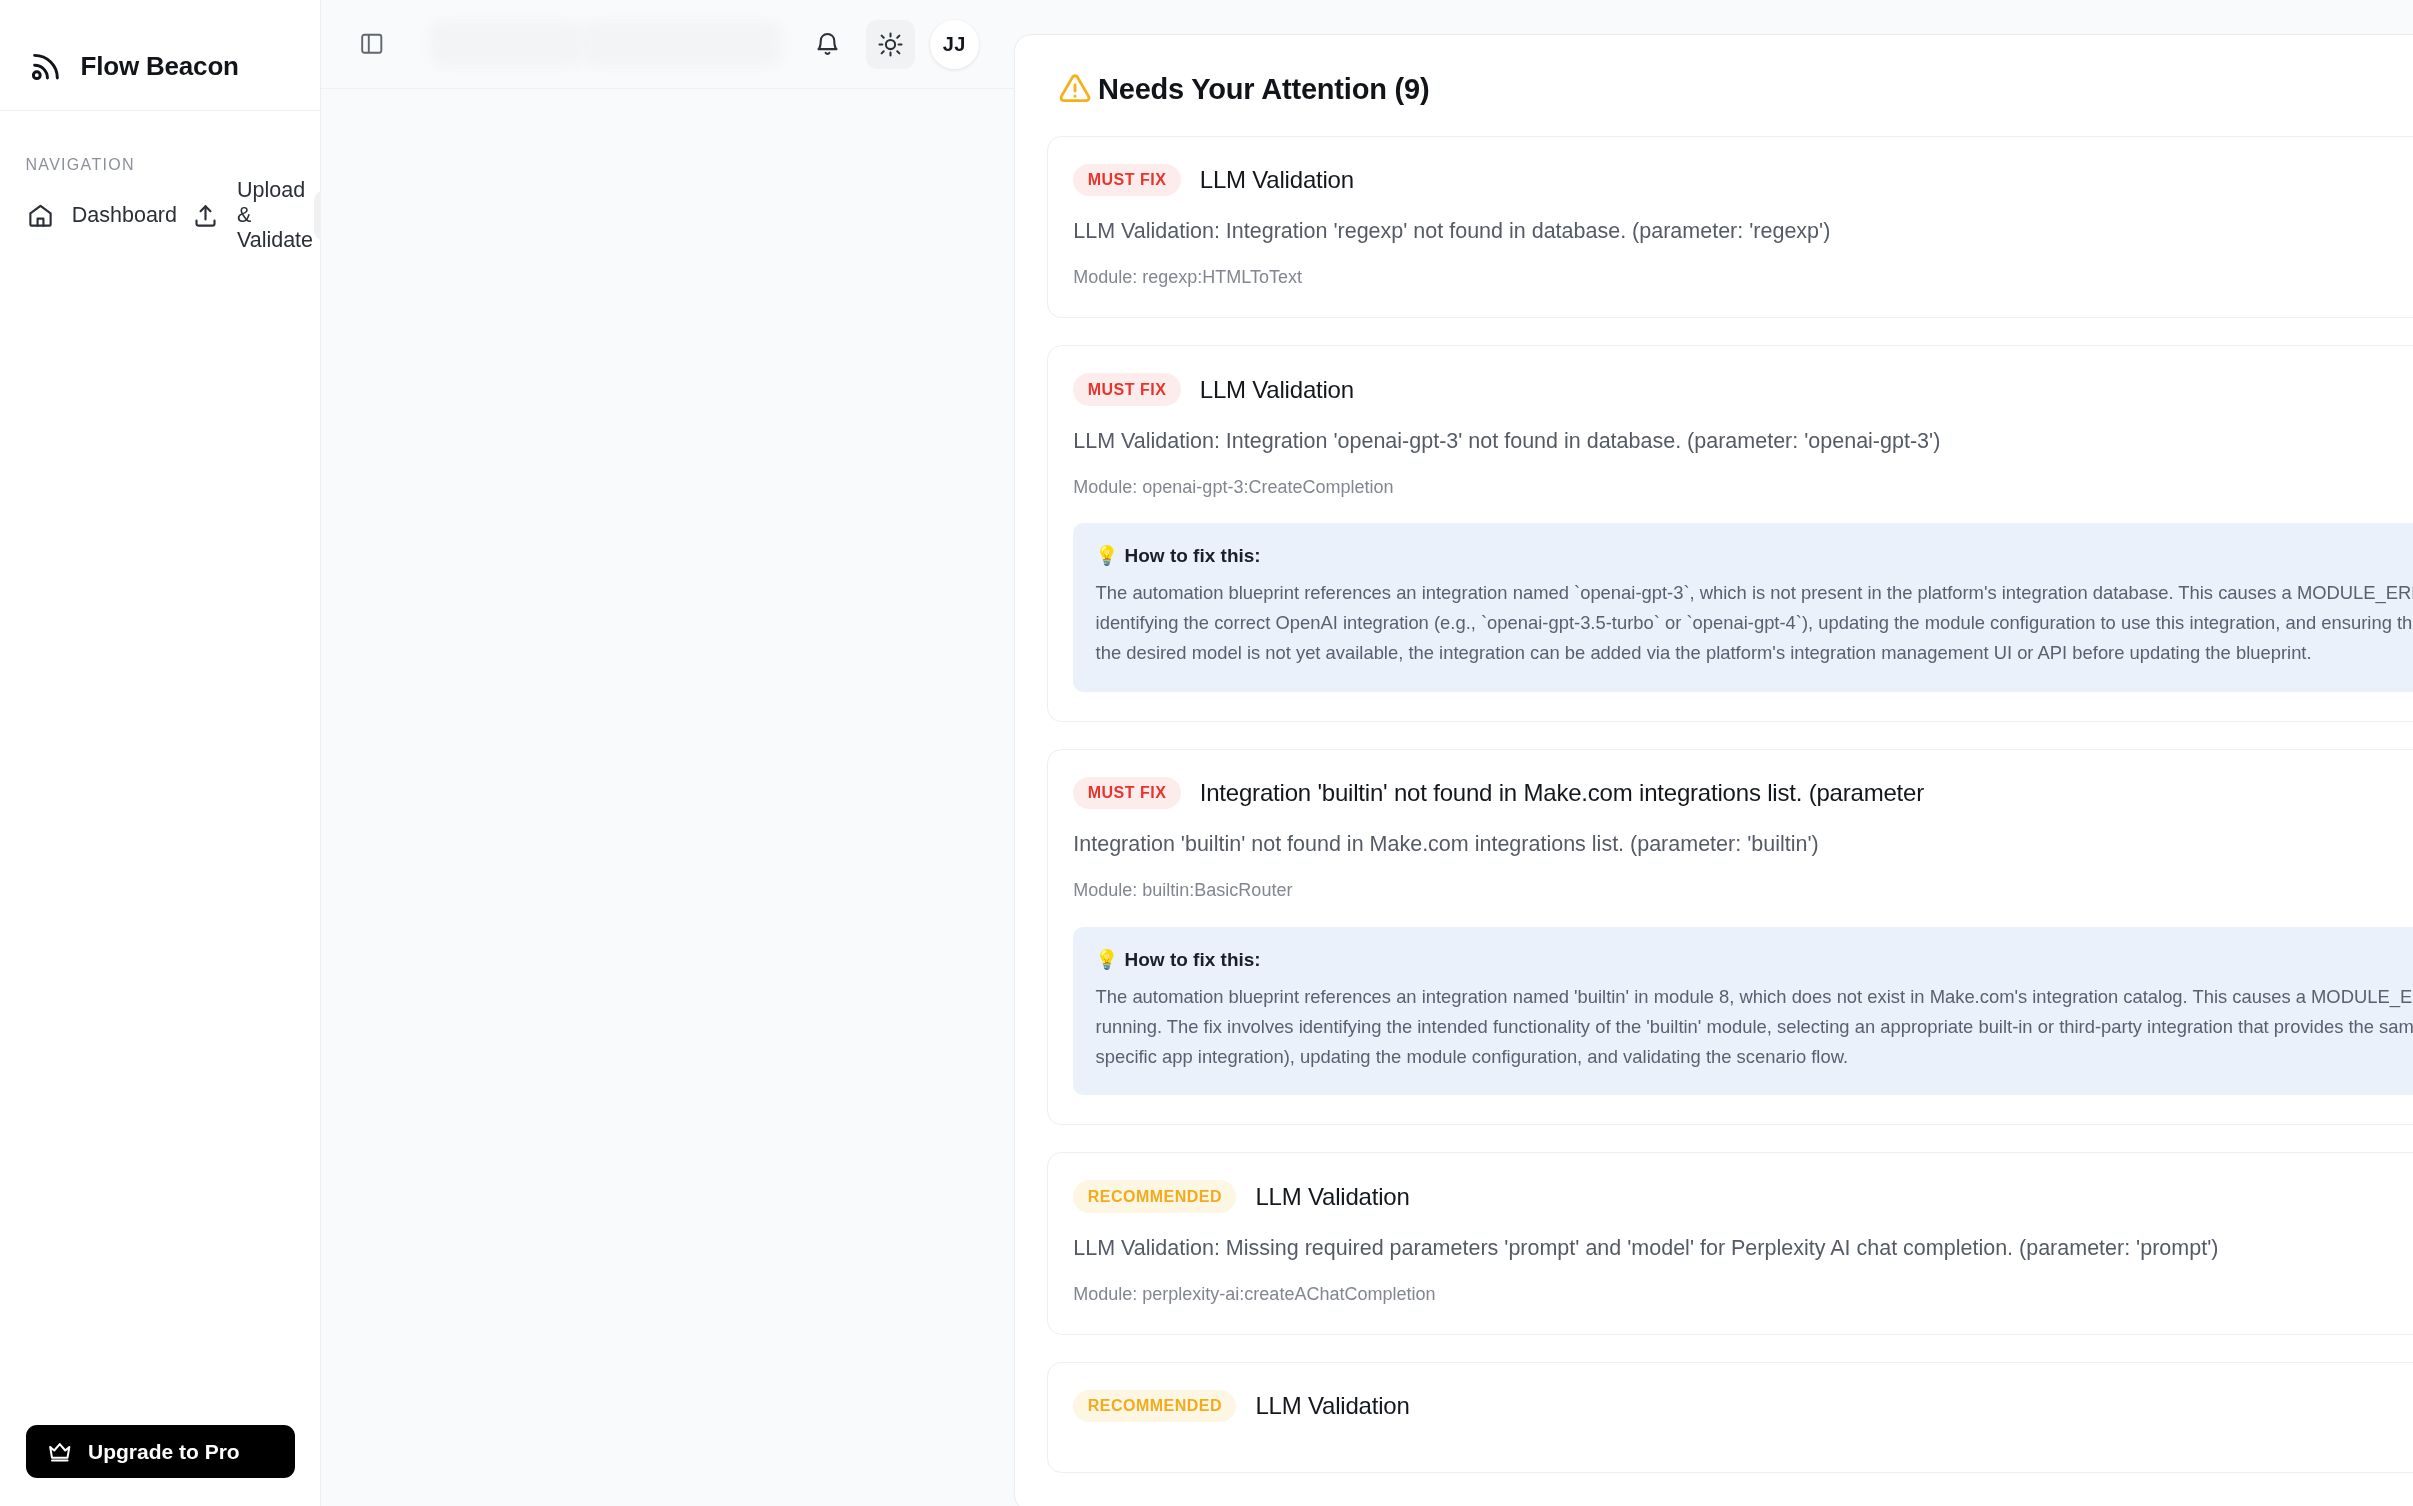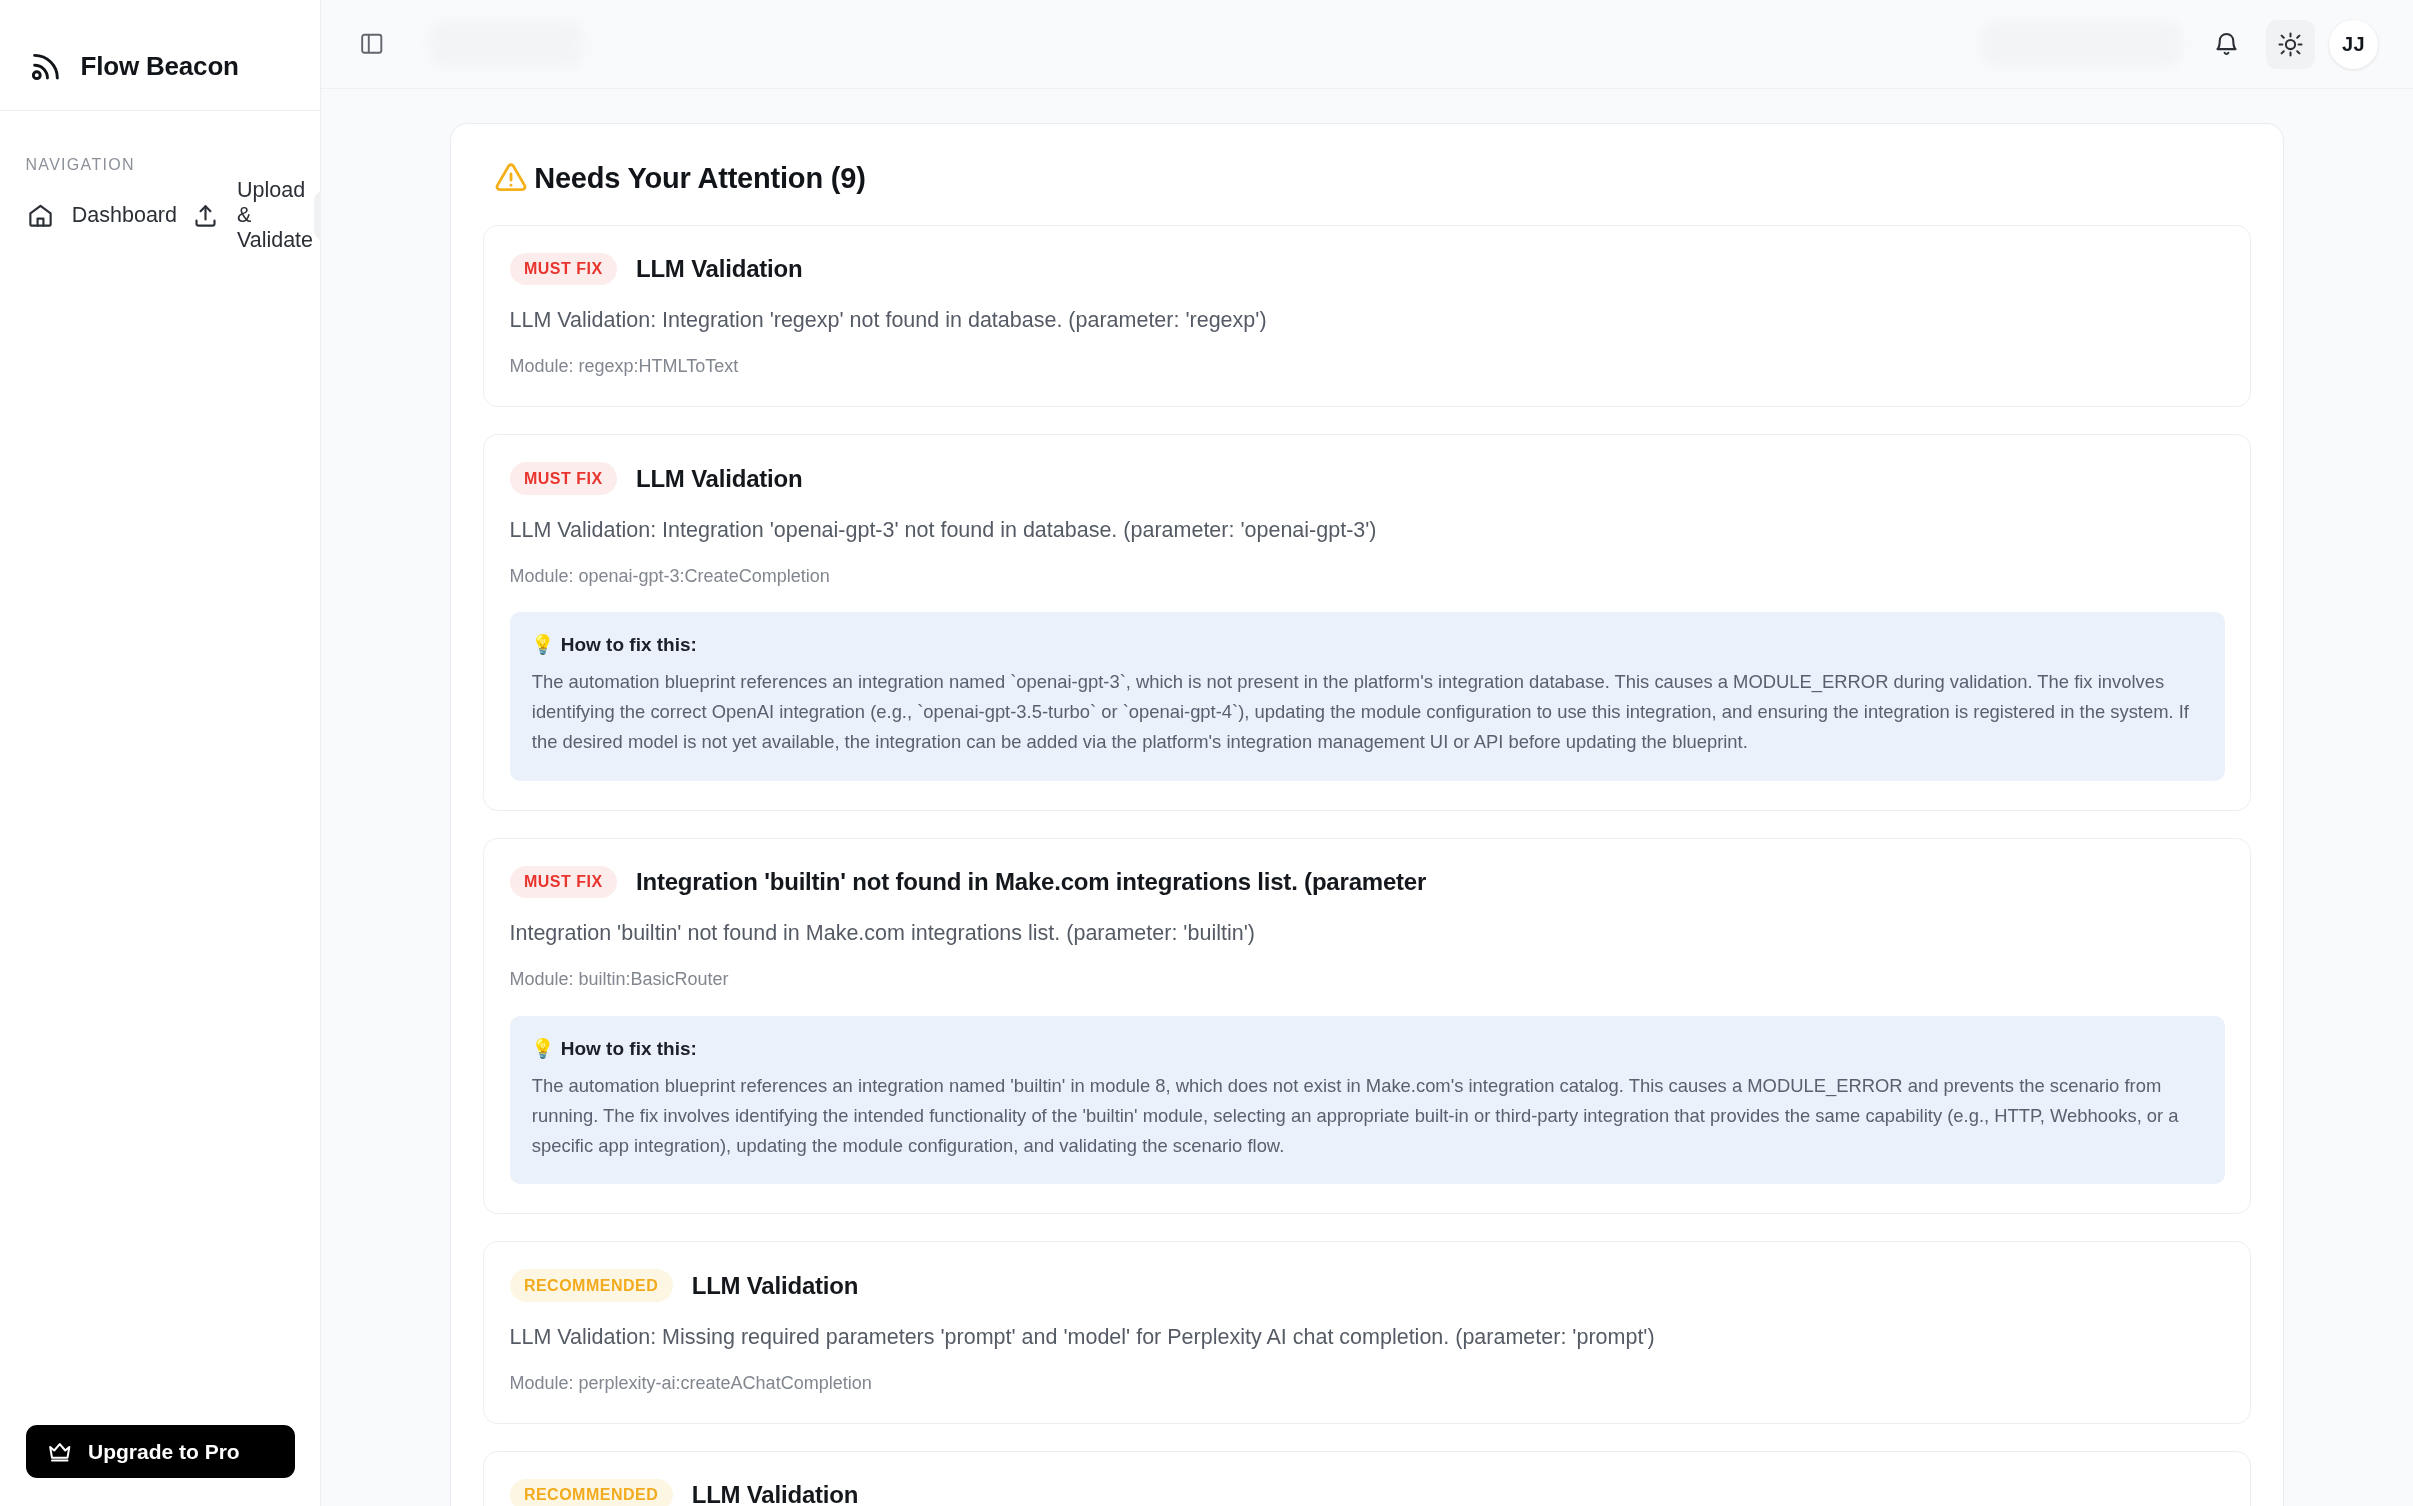--- a/index.html
+++ b/index.html
@@ -92,21 +92,21 @@
     width: 100%;
     font-family: "Liberation Sans", sans-serif;
   }
   .crown-icon { width: 25.5px; height: 25.5px; flex: 0 0 25.5px; display: block; }
 
   
   .main {
     flex: 1 1 auto;
     height: 1507px;
     display: flex;
-    flex-direction: column;
+    flex-direction: row;
     background: #f8fafc;
     overflow: hidden;
   }
 
   .topbar {
     height: 89px;
     flex: 0 0 89px;
     display: flex;
     align-items: center;
     padding: 0 35px 0 32px;
@@ -201,21 +201,21 @@
     letter-spacing: 0.5px;
     padding: 7.2px 14.4px;
     border-radius: 797px;
     white-space: nowrap;
   }
   .badge.must-fix { background: #fdecec; color: #e8342d; }
   .badge.recommended { background: #fdf6e3; color: #f2ab1e; }
 
   .issue-title {
     font-size: 24px;
-    font-weight: bold;
+    font-weight: normal;
     color: #14181d;
     letter-spacing: -0.2px;
   }
 
   .issue-desc {
     font-size: 21.5px;
     color: #555b65;
     margin-bottom: 21px;
     line-height: 1.35;
   }

